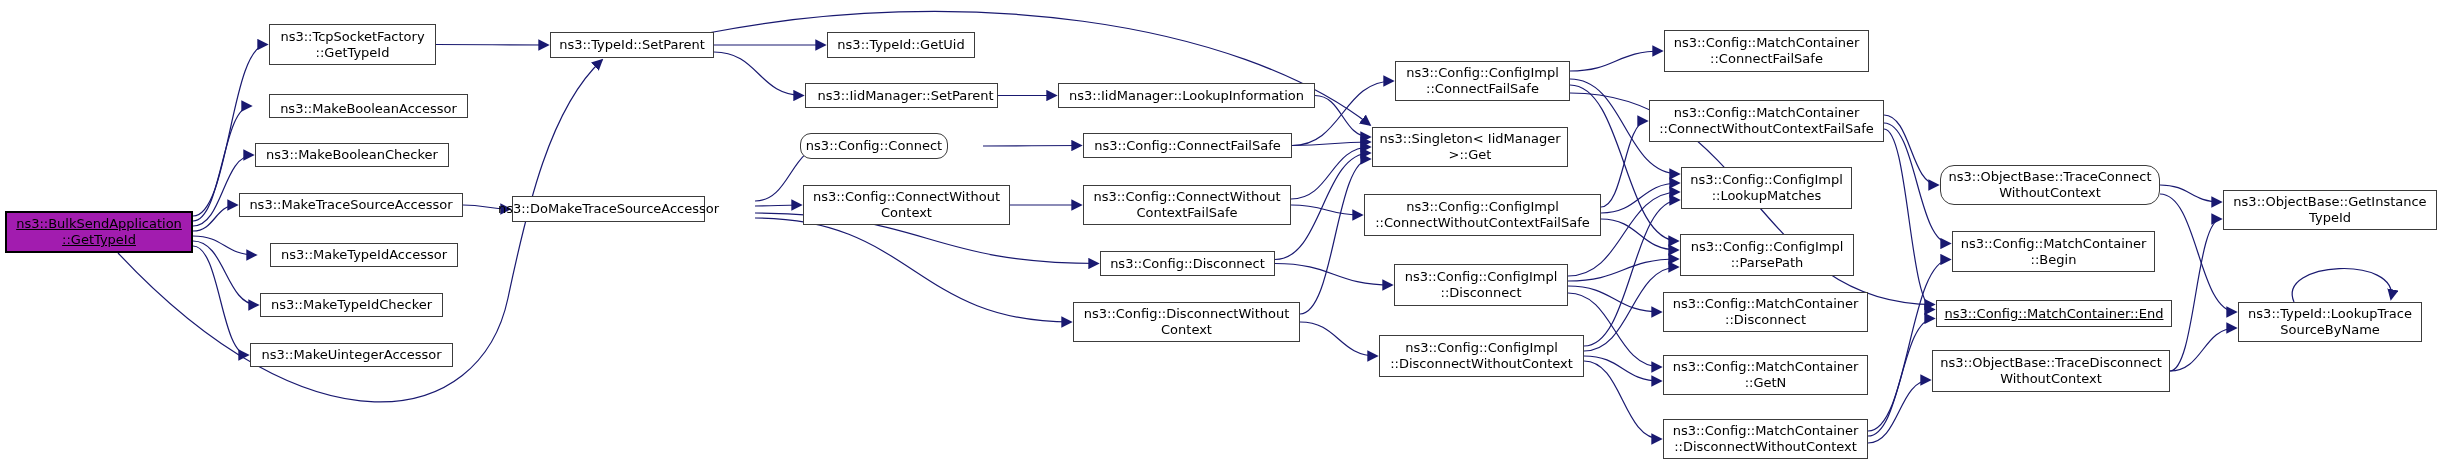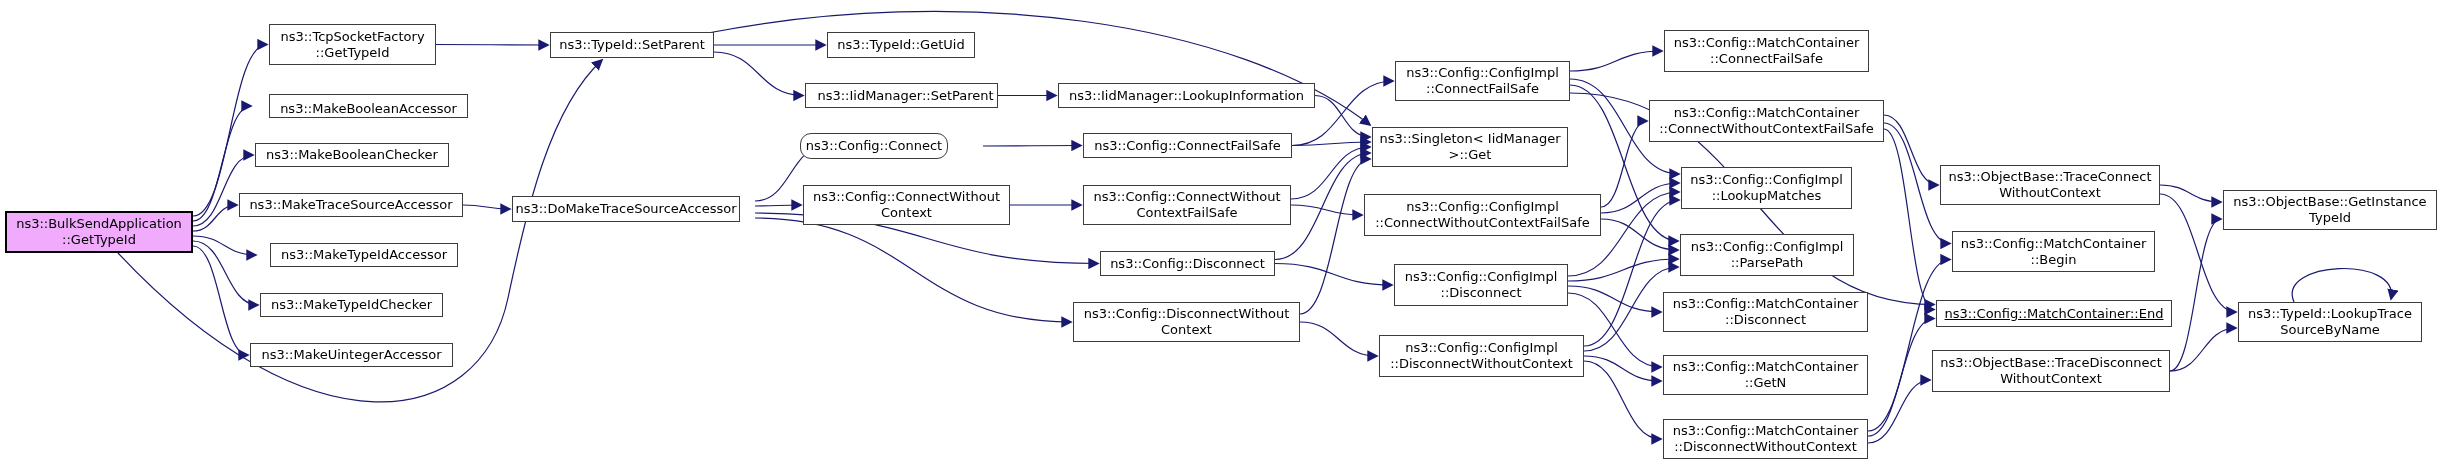--- a/index.html
+++ b/index.html
@@ -21,22 +21,23 @@
     flex-direction:column;
     align-items:center;
     justify-content:center;
     font-size:13px;
     line-height:16px;
     text-align:center;
     white-space:nowrap;
     cursor:pointer;
   }
   .node.highlight{
-    background:#f0abfc;
+    background:#a21caf;
     border:2px solid #000000;
+    text-decoration:underline;
   }
   .node .ln{pointer-events:none;}
 </style>
 </head>
 <body>
 
 <div id="canvas">
   <svg id="edges" width="2443" height="465" viewBox="0 0 2443 465" xmlns="http://www.w3.org/2000/svg">
     <defs>
       <marker id="arrow" viewBox="0 0 10 10" refX="8.5" refY="5" markerWidth="9.5" markerHeight="9.5" orient="auto">
@@ -123,21 +124,21 @@
     </div>
     <div class="node" style="left: 260px; top: 293px; width: 183px; height: 24px;">
       <div class="ln">ns3::MakeTypeIdChecker</div>
     </div>
     <div class="node" style="left: 250px; top: 343px; width: 203px; height: 24px;">
       <div class="ln">ns3::MakeUintegerAccessor</div>
     </div>
     <div class="node" style="left: 550px; top: 32px; width: 164px; height: 26px;">
       <div class="ln">ns3::TypeId::SetParent</div>
     </div>
-    <div class="node" style="left: 512px; top: 196px; width: 228px; height: 26px;">
+    <div class="node" style="left: 512px; top: 196px; width: 193px; height: 26px;">
       <div class="ln">ns3::DoMakeTraceSourceAccessor</div>
     </div>
     <div class="node" style="left: 827px; top: 32px; width: 148px; height: 26px;">
       <div class="ln">ns3::TypeId::GetUid</div>
     </div>
     <div class="node" style="left: 805px; top: 83px; width: 193px; height: 25px; padding-left: 8px;">
       <div class="ln">ns3::IidManager::SetParent</div>
     </div>
     <div class="node" style="left: 1058px; top: 83px; width: 257px; height: 25px;">
       <div class="ln">ns3::IidManager::LookupInformation</div>
@@ -204,21 +205,21 @@
       <div class="ln">::Disconnect</div>
     </div>
     <div class="node" style="left: 1663px; top: 355px; width: 205px; height: 40px;">
       <div class="ln">ns3::Config::MatchContainer</div>
       <div class="ln">::GetN</div>
     </div>
     <div class="node" style="left: 1663px; top: 419px; width: 205px; height: 40px;">
       <div class="ln">ns3::Config::MatchContainer</div>
       <div class="ln">::DisconnectWithoutContext</div>
     </div>
-    <div class="node" style="left: 1940px; top: 165px; width: 220px; height: 40px;">
+    <div class="node" style="left: 1940px; top: 165px; width: 220px; height: 40px; border-radius: 14px;">
       <div class="ln">ns3::ObjectBase::TraceConnect</div>
       <div class="ln">WithoutContext</div>
     </div>
     <div class="node" style="left: 1952px; top: 231px; width: 203px; height: 41px;">
       <div class="ln">ns3::Config::MatchContainer</div>
       <div class="ln">::Begin</div>
     </div>
     <div class="node" style="left: 1936px; top: 300px; width: 236px; height: 27px; text-decoration: underline;">
       <div class="ln">ns3::Config::MatchContainer::End</div>
     </div>

